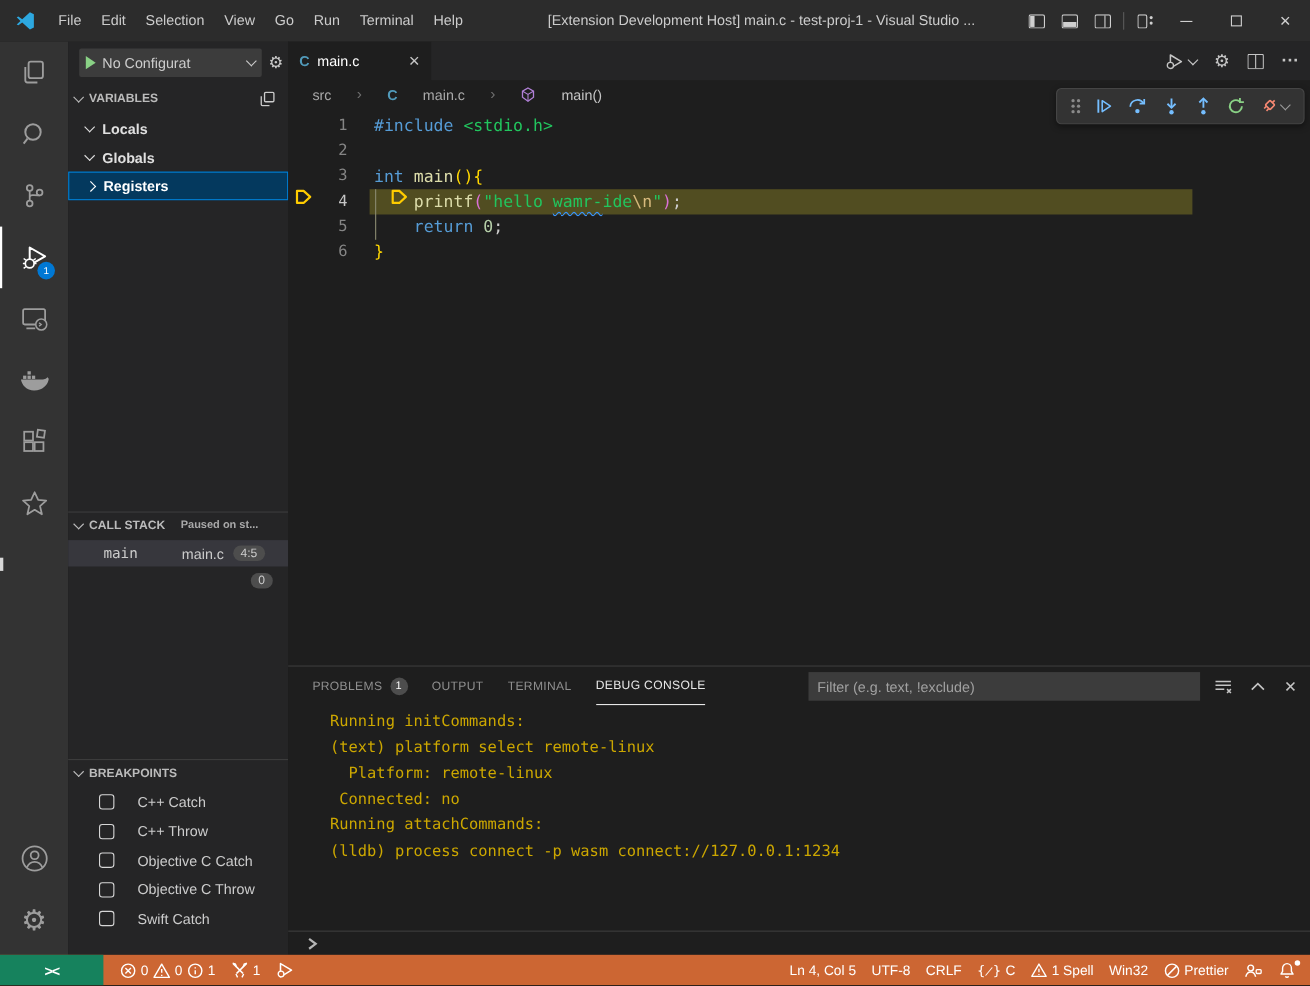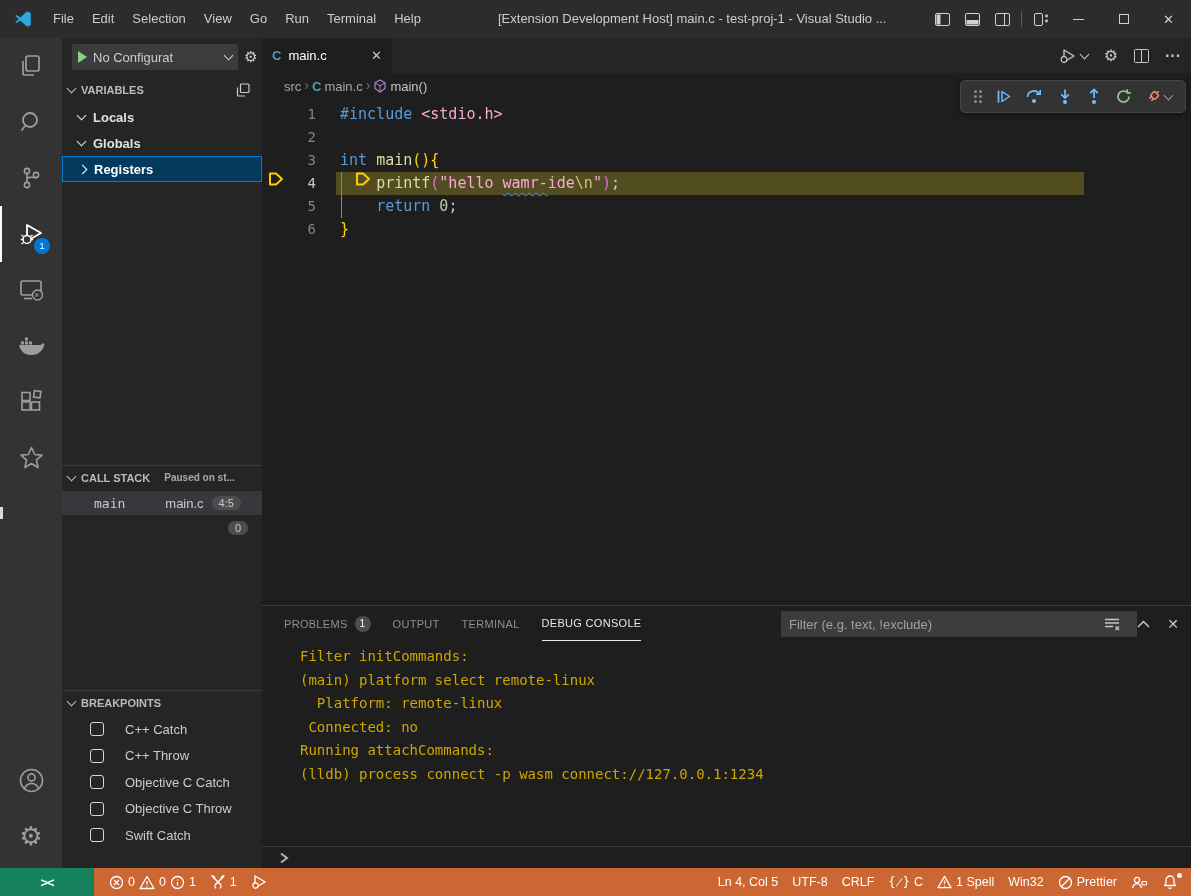--- a/index.html
+++ b/index.html
@@ -55,48 +55,48 @@
   .bp-list { position:absolute; left:0; top:678px; width:200px; }
 
   
   .editor-region { position:absolute; left:262px; top:38px; width:929px; height:830px; background:#1e1e1e; }
   .tabbar { position:absolute; left:0; top:0; width:929px; height:35px; background:#252526; display:flex; }
   .tab { width:130px; height:35px; background:#1e1e1e; display:flex; align-items:center; padding:0 10px; gap:7px; }
   .tab-label { color:#ffffff; font-size:13px; flex:1; }
   .c-icon { color:#519aba; font-weight:700; font-size:13px; }
   .tab-close { color:#c5c5c5; font-size:13px; }
   .editor-actions { position:absolute; right:10px; top:0; height:35px; display:flex; align-items:center; gap:16px; color:#c5c5c5; }
-  .breadcrumbs { position:absolute; left:0; top:35px; width:929px; height:26px; display:flex; align-items:center; gap:3px; padding-left:22px; font-size:13px; color:#a9a9a9; }
+  .breadcrumbs { position:absolute; left:0; top:35px; width:929px; height:26px; display:flex; align-items:center; gap:23px; padding-left:22px; font-size:13px; color:#a9a9a9; }
   .bc-sep { color:#6e6e6e; font-size:14px; margin-top:-2px; }
   .code { position:absolute; left:0; top:61px; width:929px; height:506px; font-family:"DejaVu Sans Mono", monospace; font-size:15px; }
   .lines { position:absolute; left:0; top:4px; width:929px; }
   .code-line { position:relative; height:23px; line-height:23px; display:flex; }
   .ln { width:54px; text-align:right; color:#858585; font-size:14px; }
   .ln.cur { color:#c6c6c6; }
   .lc { position:relative; margin-left:24px; white-space:pre; z-index:2; }
   .line-highlight { position:absolute; left:74px; width:748px; top:0; height:23px; background:#514d21; z-index:0; }
   .indent-guide { position:absolute; left:79px; top:73px; height:46px; width:1px; background:#8a8a70; z-index:1; }
   .gutter-arrow { position:absolute; left:5px; top:72px; z-index:3; }
   .inline-arrow { position:absolute; left:92px; top:72px; z-index:3; }
-  .tok-blue { color:#569cd6; } .tok-orange { color:#f9a8d4; } .tok-yellow { color:#dcdcaa; }
+  .tok-blue { color:#569cd6; } .tok-orange { color:#22c55e; } .tok-yellow { color:#dcdcaa; }
   .tok-gold { color:#ffd700; } .tok-orchid { color:#da70d6; } .tok-green { color:#b5cea8; }
   .tok-plain { color:#cccccc; } .tok-esc { color:#d7ba7d; }
   .squiggle { text-decoration:underline; text-decoration-style:wavy; text-decoration-color:#3794ff; text-decoration-thickness:1px; text-underline-offset:4px; }
 
   .debug-toolbar { position:absolute; left:698px; top:42px; width:226px; height:33px; background:#333333; border:1px solid #454545; border-radius:5px; box-shadow:0 2px 6px rgba(0,0,0,.4); display:flex; align-items:center; justify-content:space-evenly; z-index:5; }
   .dots6 { display:grid; grid-template-columns:3px 3px; grid-gap:2px; }
   .dots6 i { width:3px; height:3px; background:#8a8a8a; border-radius:50%; }
 
   
   .panel { position:absolute; left:0; top:567px; width:929px; height:263px; background:#1e1e1e; border-top:1px solid #3c3c3c; }
   .panel-header { position:absolute; left:0; top:0; width:929px; height:35px; display:flex; align-items:center; }
   .ptab { margin-left:22px; font-size:11px; letter-spacing:.3px; color:#8f8f8f; display:flex; align-items:center; gap:7px; height:34px; }
   .ptab.active { color:#e7e7e7; border-bottom:1px solid #e7e7e7; }
   .ptab-badge { width:16px; height:16px; border-radius:50%; background:#4d4d4d; color:#ffffff; font-size:10px; display:flex; align-items:center; justify-content:center; }
-  .filter-input { position:absolute; left:473px; top:5px; width:356px; height:26px; background:#3c3c3c; border:none; outline:none; color:#cccccc; font-size:13px; padding:0 8px; font-family:"Liberation Sans", sans-serif;margin-left:46px; }
+  .filter-input { position:absolute; left:473px; top:5px; width:356px; height:26px; background:#3c3c3c; border:none; outline:none; color:#cccccc; font-size:13px; padding:0 8px; font-family:"Liberation Sans", sans-serif; }
   .filter-input::placeholder { color:#a0a0a0; }
   .panel-actions { position:absolute; right:12px; top:0; height:35px; display:flex; align-items:center; gap:17px; color:#c5c5c5; }
   .console { position:absolute; left:0; top:35px; width:929px; height:185px; font-family:"DejaVu Sans Mono", monospace; font-size:14px; color:#cca700; padding:4px 0 0 38px; }
   .console div { height:23.5px; line-height:23.5px; white-space:pre; }
   .console-input { position:absolute; left:0; top:240px; width:929px; height:23px; border-top:1px solid #3c3c3c; display:flex; align-items:center; padding-left:17px; color:#b5b5b5; }
 
   
   .statusbar { position:absolute; left:0; top:868px; width:1191px; height:28px; background:#cc6633; color:#ffffff; font-size:12.5px; display:flex; align-items:center; }
   .sb-remote { width:94px; height:28px; background:#16825d; display:flex; align-items:center; justify-content:center; font-weight:700; letter-spacing:-1px; font-size:13px; }
   .st-item { display:flex; align-items:center; gap:4px; padding:0 7px; height:28px; }
@@ -489,22 +489,22 @@
           </span>
           <span>
             <svg width="13" height="8" viewBox="0 0 13 8">
                 <path d="M1 7l5.5-5.5L12 7" fill="none" stroke="#c5c5c5" stroke-width="1.5"></path>
               </svg>
           </span>
           <span style="font-size:14px">✕</span>
         </div>
       </div>
       <div class="console">
-        <div>Filter initCommands:</div>
-        <div>(main) platform select remote-linux</div>
+        <div>Running initCommands:</div>
+        <div>(text) platform select remote-linux</div>
         <div>  Platform: remote-linux</div>
         <div> Connected: no</div>
         <div>Running attachCommands:</div>
         <div>(lldb) process connect -p wasm connect://127.0.0.1:1234</div>
       </div>
       <div class="console-input">
         <svg width="10" height="12" viewBox="0 0 10 12">
             <path d="M2 1.5 8 6 2 10.5" fill="none" stroke="#b5b5b5" stroke-width="2"></path>
           </svg>
       </div>

